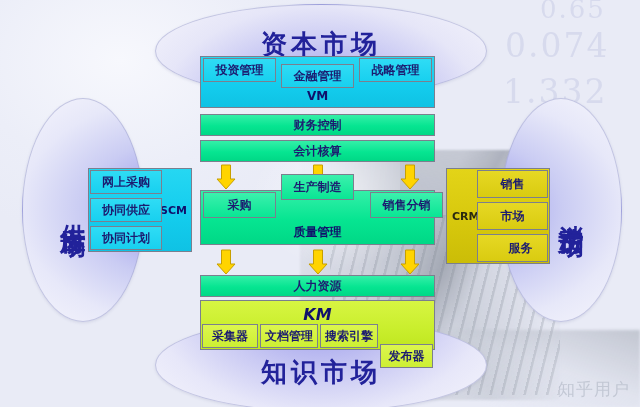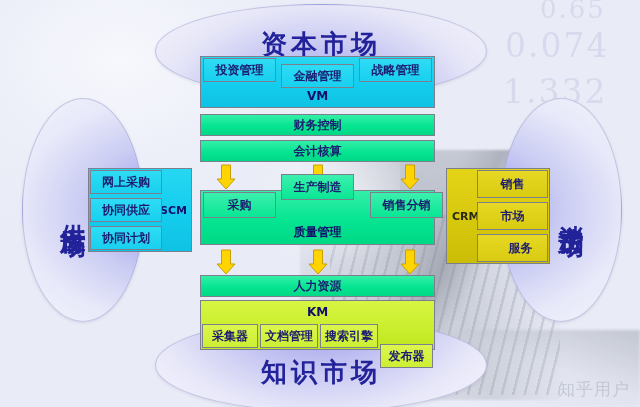--- a/index.html
+++ b/index.html
@@ -174,21 +174,21 @@
     <svg width="22" height="26" viewBox="0 0 22 26">
       <polygon points="11,25 2,15 6.5,15 6.5,1 15.5,1 15.5,15 20,15" fill="#ffd400" stroke="#c79f00" stroke-width="1"></polygon>
     </svg>
   </div>
 
   <div class="bx green" style="left:200px;top:275px;width:235px;height:22px;">
     <span>人力资源</span>
   </div>
 
   <div class="bx ygreen" style="left:200px;top:300px;width:235px;height:50px;">
-    <span style="position:absolute;top:4px;left:0;right:0;text-align:center;font-size:12px;color:#10106b;">KM</span>
+    <span style="position:absolute;top:4px;left:0;right:0;text-align:center;font-size:16px;color:#10106b;font-style:italic;">KM</span>
   </div>
   <div class="bx ygreen-sub" style="left:202px;top:324px;width:56px;height:24px;">
     <span>采集器</span>
   </div>
   <div class="bx ygreen-sub" style="left:260px;top:324px;width:58px;height:24px;">
     <span>文档管理</span>
   </div>
   <div class="bx ygreen-sub" style="left:320px;top:324px;width:58px;height:24px;">
     <span>搜索引擎</span>
   </div>

